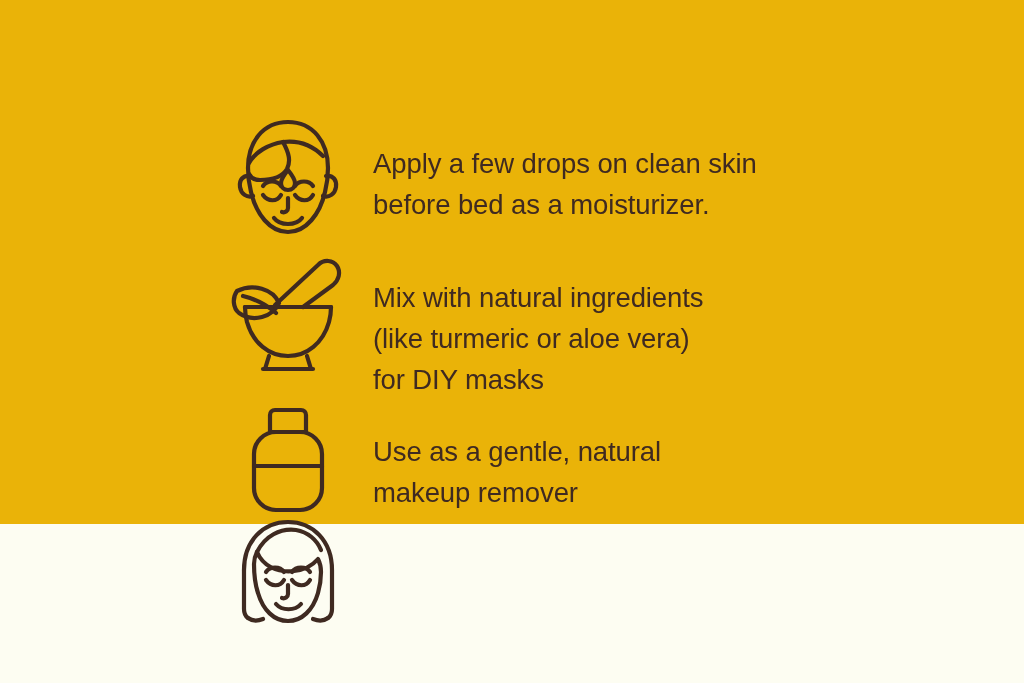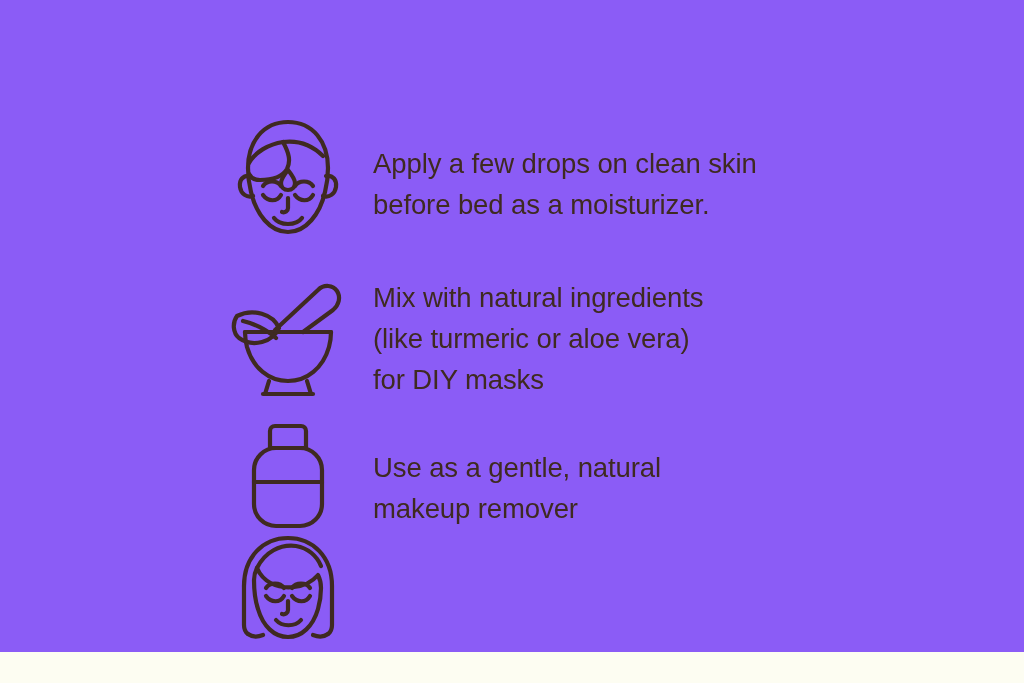--- a/index.html
+++ b/index.html
@@ -10,42 +10,42 @@
     width: 1024px;
     height: 683px;
     background: #fdfdf2;
     font-family: "Liberation Sans", sans-serif;
     overflow: hidden;
   }
 
   #infographic {
     position: relative;
     width: 1024px;
-    height: 652px;
-    background: #8b5cf6;
+    height: 524px;
+    background: #eab308;
     text-decoration: underline;
   }
 
   .tips-list {
     position: absolute;
     left: 222px;
     top: 112px;
     width: 660px;
     display: flex;
     flex-direction: column;
   }
 
   .tip-row {
     display: flex;
     flex-direction: row;
     align-items: flex-start;
   }
 
   .tip-row.row-0 { margin-bottom: 14px; }
-  .tip-row.row-1 { margin-bottom: 18px; align-items: flex-end; }
+  .tip-row.row-1 { margin-bottom: 2px; }
   .tip-row.row-2 { margin-bottom: 0; }
 
   .tip-icon {
     width: 132px;
     min-width: 132px;
     display: flex;
     justify-content: center;
     align-items: flex-start;
   }
   .tip-icon svg {

